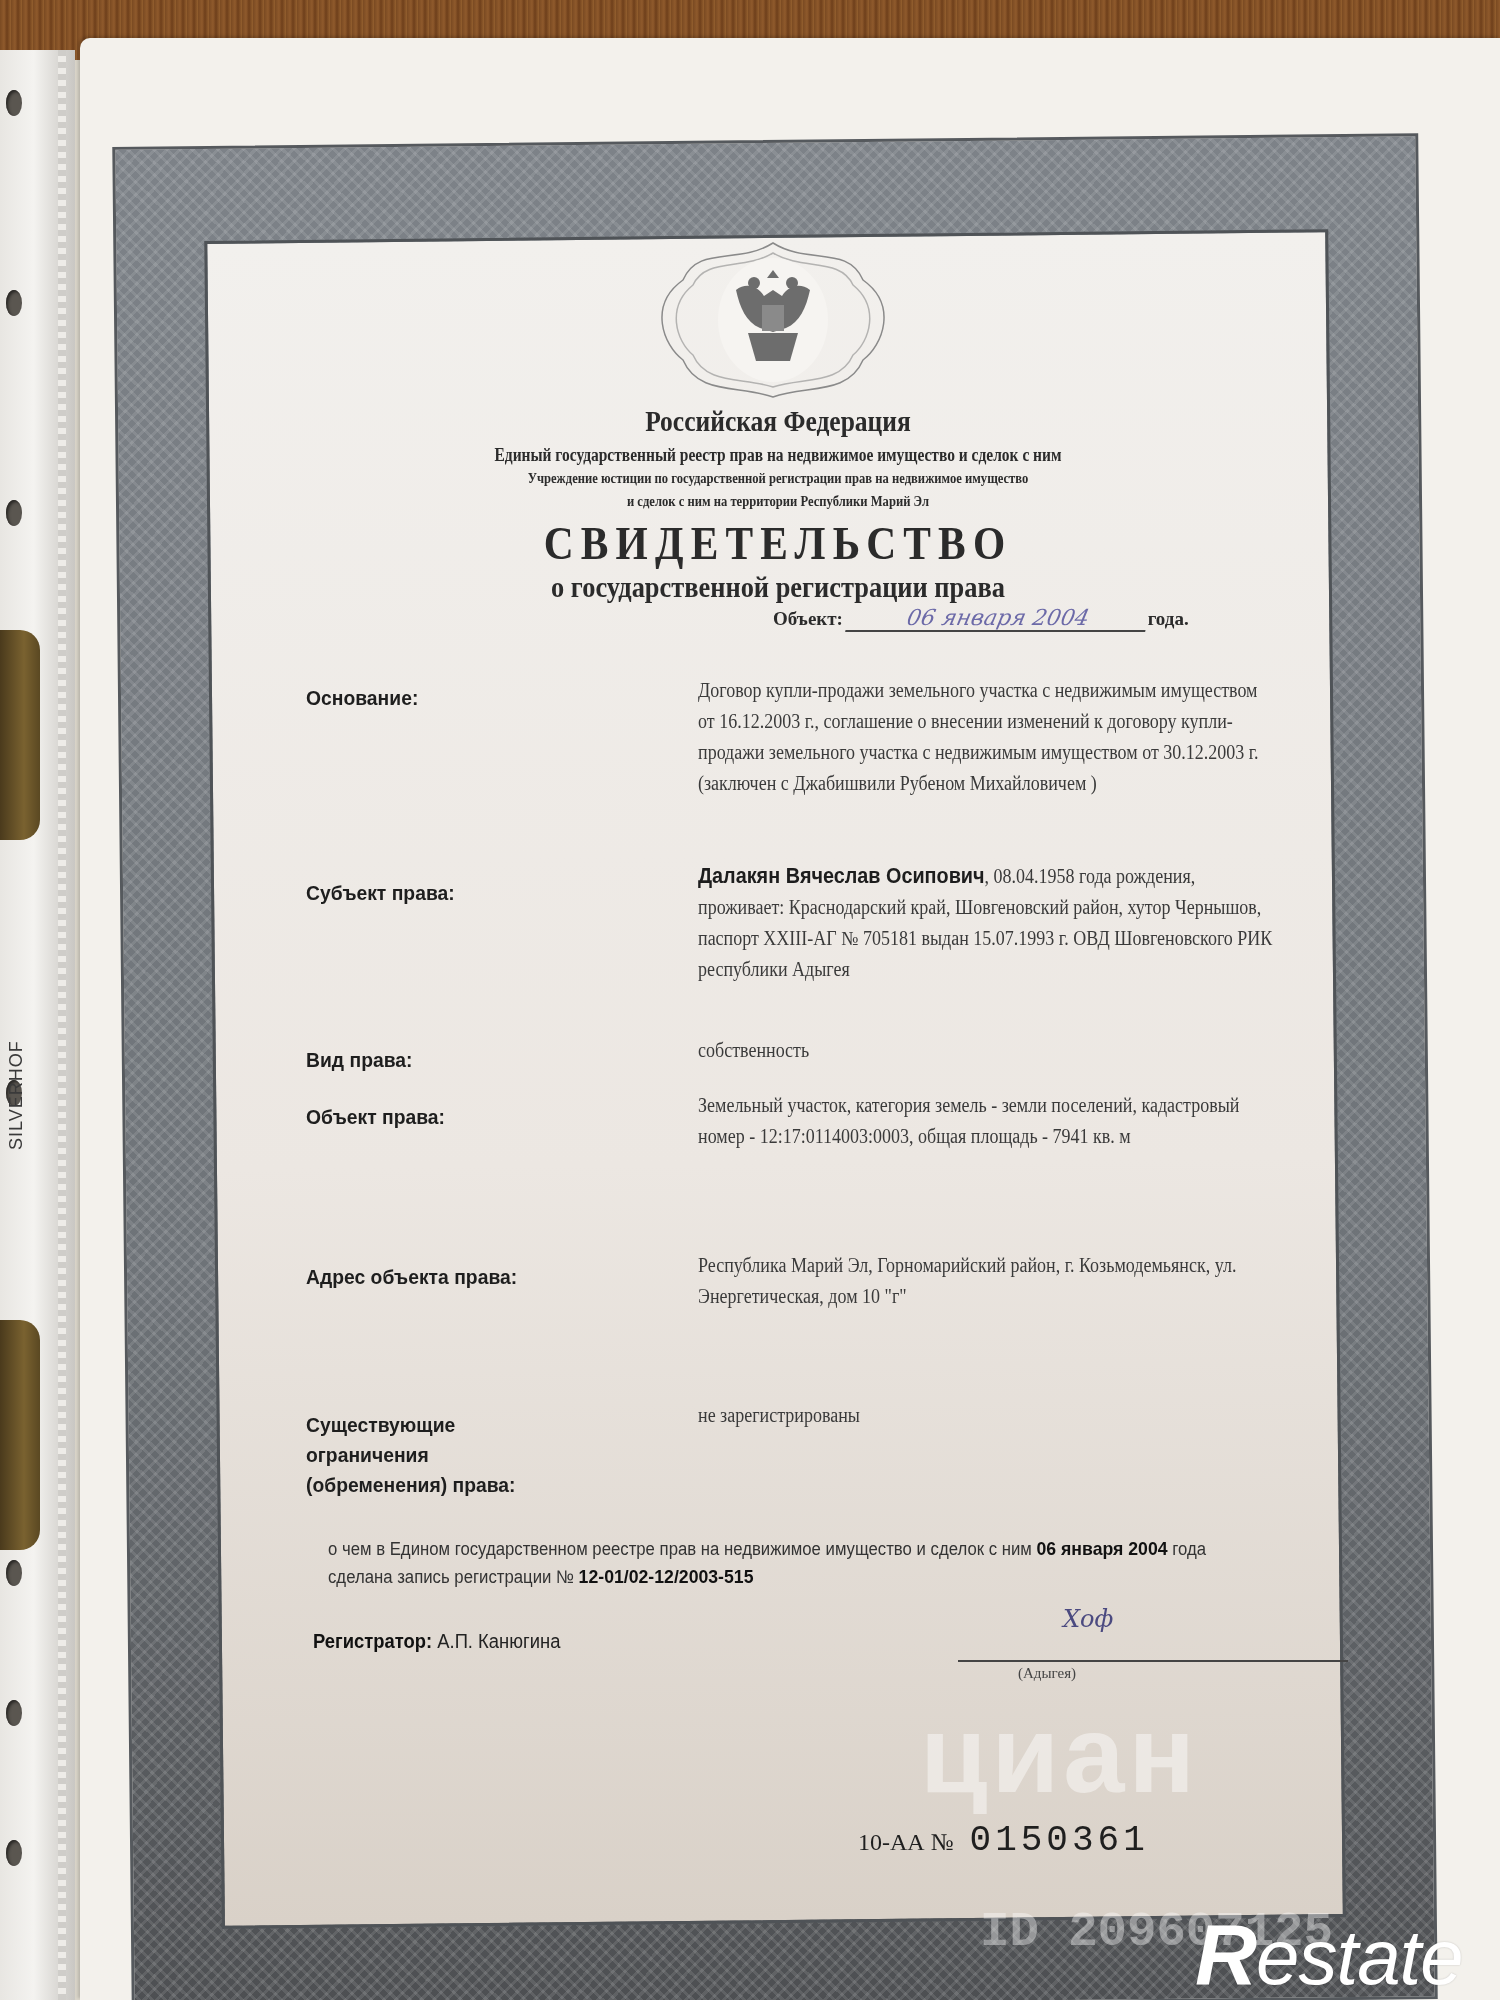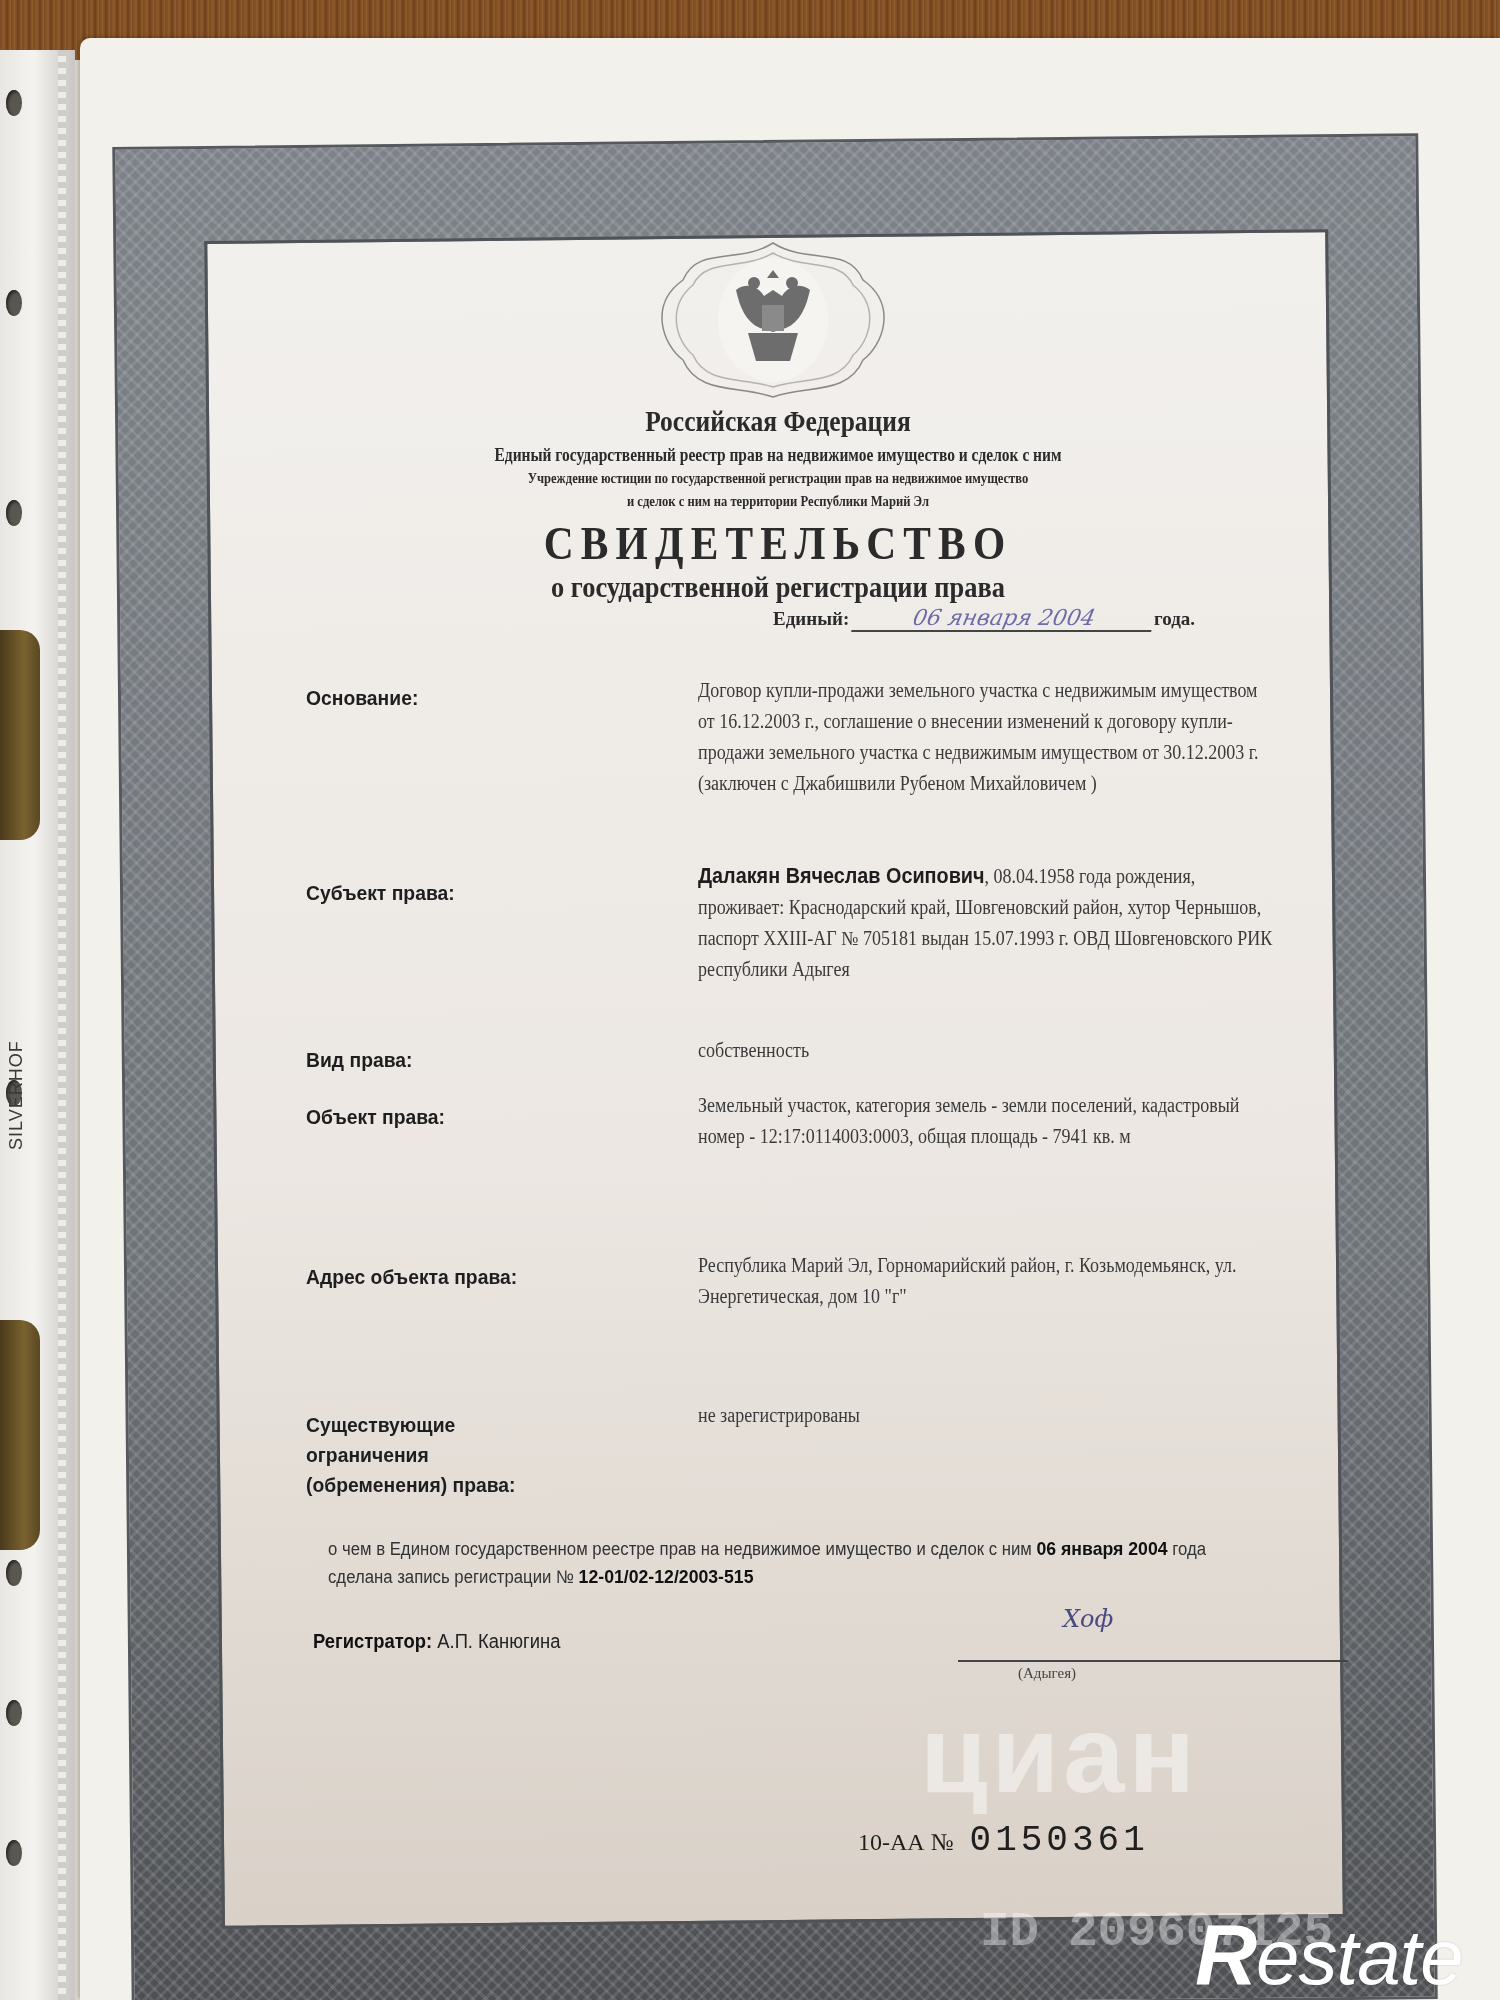--- a/index.html
+++ b/index.html
@@ -181,21 +181,21 @@
   </svg>
 
   <div class="center h-country">Российская Федерация</div>
   <div class="center h-registry">Единый государственный реестр прав на недвижимое имущество и сделок с ним</div>
   <div class="center h-inst1">Учреждение юстиции по государственной регистрации прав на недвижимое  имущество</div>
   <div class="center h-inst2">и сделок с ним на территории Республики Марий Эл</div>
   <div class="center h-title">СВИДЕТЕЛЬСТВО</div>
   <div class="center h-subtitle">о государственной регистрации права</div>
 
   <div class="issued">
-    <span>Единый:</span>
+    <span>Объект:</span>
     <span class="hand">06 января 2004</span><span>года.</span>
   </div>
 
   <div class="row" style="top:470px">
     <div class="lbl" style="top:8px">Основание:</div>
     <div class="val">Договор купли-продажи земельного участка  с недвижимым имуществом от 16.12.2003 г., соглашение  о внесении изменений к договору купли-продажи земельного участка  с недвижимым имуществом  от 30.12.2003 г.  (заключен с Джабишвили Рубеном  Михайловичем )</div>
   </div>
 
   <div class="row" style="top:655px">
     <div class="lbl" style="top:18px">Субъект права:</div>

